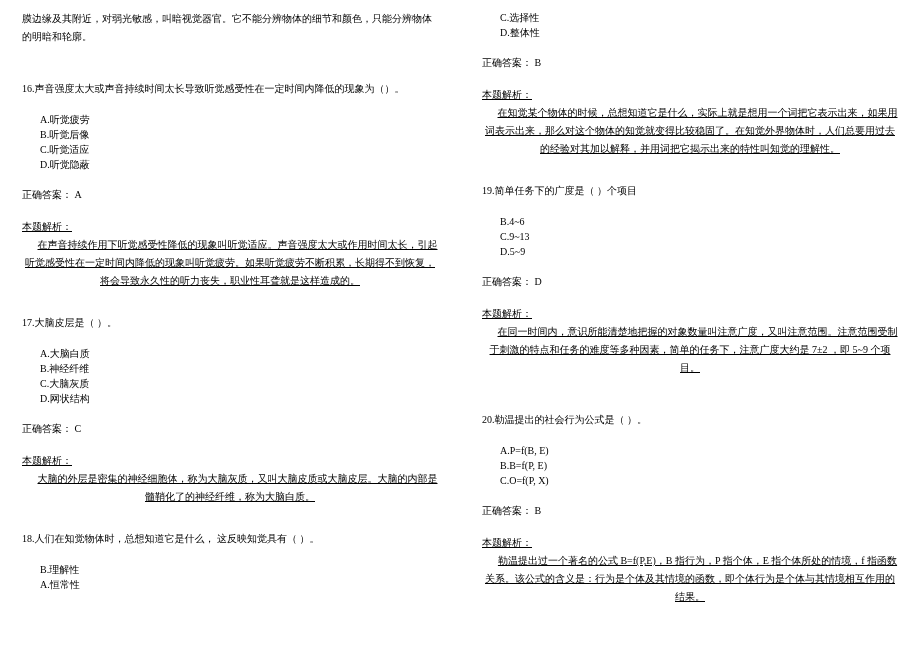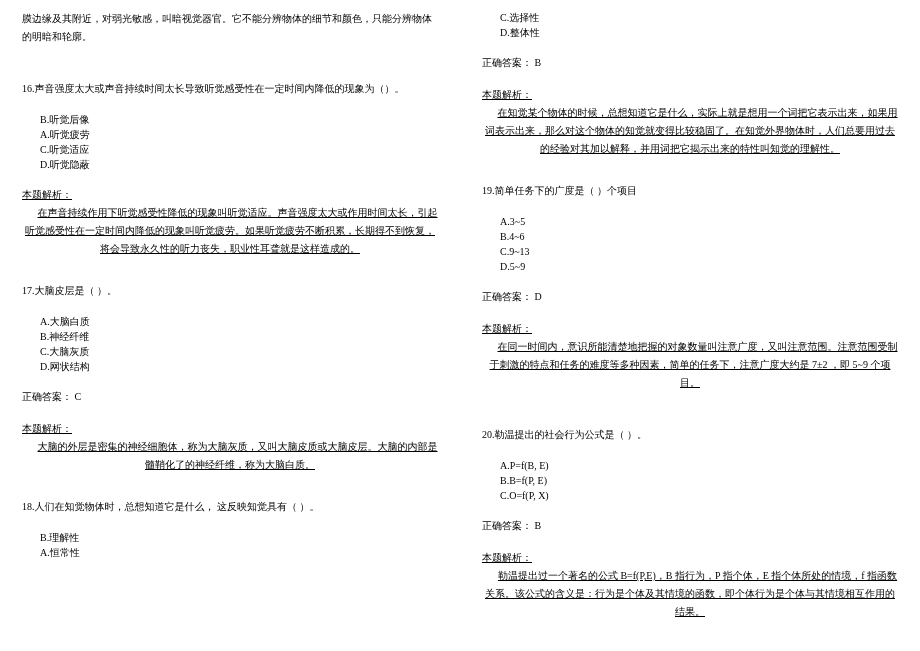--- a/index.html
+++ b/index.html
@@ -56,25 +56,26 @@
 </head>
 <body>
 
 <div class="column">
   <div class="question-text">膜边缘及其附近，对弱光敏感，叫暗视觉器官。它不能分辨物体的细节和颜色，只能分辨物体的明暗和轮廓。</div>
 
   <div class="spacer-md"></div>
 
   <div class="question-text">16.声音强度太大或声音持续时间太长导致听觉感受性在一定时间内降低的现象为（）。</div>
   <div class="options">
+    <div>A.听觉疲劳</div>
     <div>B.听觉后像</div>
-    <div>A.听觉疲劳</div>
     <div>C.听觉适应</div>
     <div>D.听觉隐蔽</div>
   </div>
+  <div class="answer-line">正确答案：   A</div>
   <div class="analysis">
     <div class="analysis-label">本题解析：</div>
     <div class="analysis-text">在声音持续作用下听觉感受性降低的现象叫听觉适应。声音强度太大或作用时间太长，引起听觉感受性在一定时间内降低的现象叫听觉疲劳。如果听觉疲劳不断积累，长期得不到恢复，将会导致永久性的听力丧失，职业性耳聋就是这样造成的。</div>
   </div>
 
   <div class="question-text">17.大脑皮层是（  ）。</div>
   <div class="options">
     <div>A.大脑白质</div>
     <div>B.神经纤维</div>
     <div>C.大脑灰质</div>
@@ -99,21 +100,20 @@
     <div>D.整体性</div>
   </div>
   <div class="answer-line">正确答案：   B</div>
   <div class="analysis">
     <div class="analysis-label">本题解析：</div>
     <div class="analysis-text">在知觉某个物体的时候，总想知道它是什么，实际上就是想用一个词把它表示出来，如果用词表示出来，那么对这个物体的知觉就变得比较稳固了。在知觉外界物体时，人们总要用过去的经验对其加以解释，并用词把它揭示出来的特性叫知觉的理解性。</div>
   </div>
 
   <div class="question-text">19.简单任务下的广度是（  ）个项目</div>
   <div class="options">
-    <div>A.3~5</div>
     <div>B.4~6</div>
     <div>C.9~13</div>
     <div>D.5~9</div>
   </div>
   <div class="answer-line">正确答案：   D</div>
   <div class="analysis">
     <div class="analysis-label">本题解析：</div>
     <div class="analysis-text">在同一时间内，意识所能清楚地把握的对象数量叫注意广度，又叫注意范围。注意范围受制于刺激的特点和任务的难度等多种因素，简单的任务下，注意广度大约是 7±2 ，即 5~9 个项目。</div>
   </div>
 

